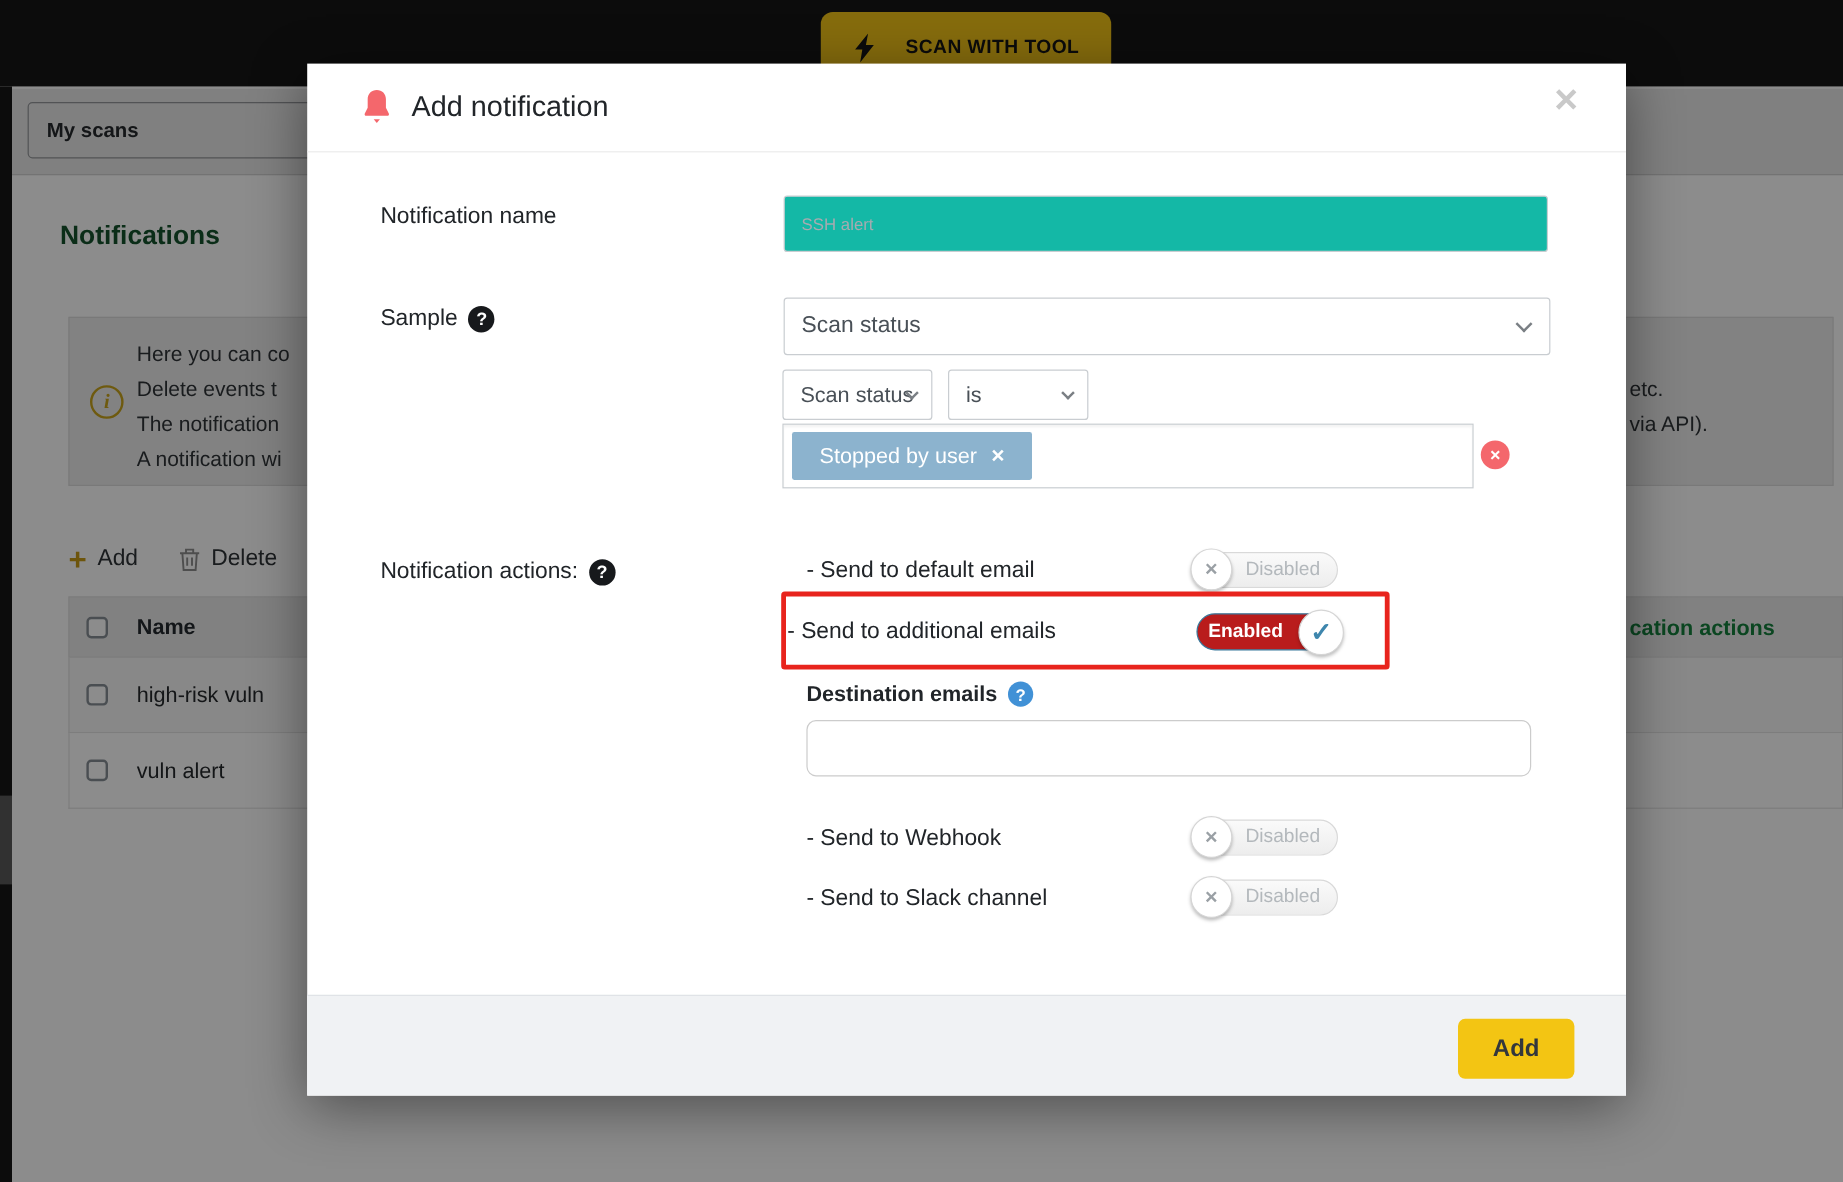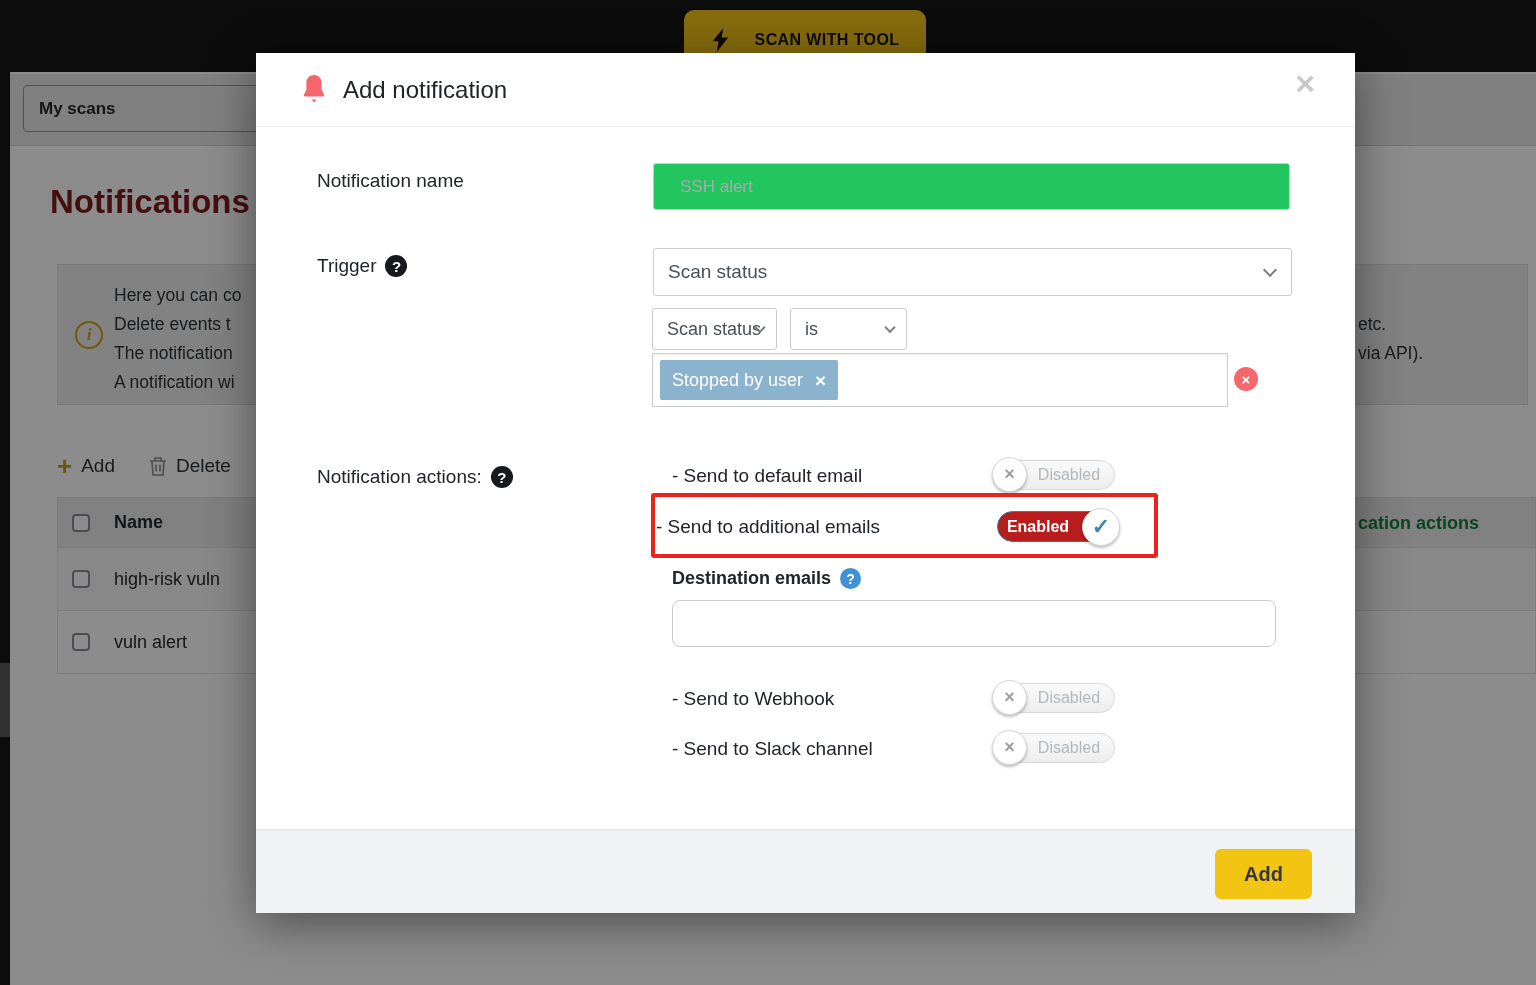--- a/index.html
+++ b/index.html
@@ -15,21 +15,21 @@
   .scan-btn span.lbl { font-size:16px; font-weight:800; letter-spacing:.4px; color:#141414; }
   .leftstrip { position:absolute; left:0; top:72px; width:10px; height:913px; background:#161616; z-index:1; }
   .lthumb { position:absolute; left:0; top:663px; width:10px; height:74px; background:#5a5a5a; z-index:2; }
 
   .tabbar { position:absolute; left:10px; top:74px; right:0; height:72px; background:#e9e9e9;
             border-bottom:1px solid #d2d2d2; z-index:1; }
   .tab { position:absolute; left:13px; top:11px; width:420px; height:47px; border:1px solid #95989b;
          border-radius:4px; display:flex; align-items:center; padding-left:15px; cursor:pointer; }
   .tab .tlbl { font-size:17px; font-weight:700; color:#26292c; }
 
-  .heading { position:absolute; left:50px; top:183px; font-size:33px; font-weight:800; color:#7f1d1d; z-index:1; }
+  .heading { position:absolute; left:50px; top:183px; font-size:22px; font-weight:800; color:#14532d; z-index:1; }
 
   .infobox { position:absolute; left:57px; top:264px; right:8px; height:141px; background:#ededed;
              border:1px solid #dcdcdc; z-index:1; }
   .info-i { position:absolute; left:17px; top:56px; width:28px; height:28px; border:2px solid #c9a41c;
             border-radius:50%; color:#c9a41c; font-family:"Liberation Serif", serif; font-style:italic;
             font-weight:700; font-size:17px; display:flex; align-items:center; justify-content:center; }
   .info-lines { position:absolute; left:56px; top:16px; font-size:17.5px; color:#2f3337; line-height:29px; white-space:nowrap; }
   .info-right { position:absolute; left:1300px; top:45px; font-size:17.5px; color:#2f3337; line-height:29px; }
 
   .bg-toolbar { position:absolute; left:57px; top:450px; height:32px; display:flex; gap:34px; z-index:1; }
@@ -56,35 +56,35 @@
   .m-title { position:absolute; left:87px; top:0; height:74px; display:flex; align-items:center;
              font-size:24px; font-weight:500; color:#212529; }
   .m-close { position:absolute; right:40px; top:13px; font-size:34px; font-weight:700; color:#c9c9c9;
              background:none; border:none; cursor:pointer; line-height:1; font-family:inherit; }
 
   .f-label { position:absolute; font-size:19px; color:#212529; display:flex; align-items:center; }
   .q { display:inline-flex; width:22px; height:22px; border-radius:50%; background:#17191c; color:#fff;
        font-size:15px; font-weight:700; align-items:center; justify-content:center; margin-left:9px; flex:none; }
   .q.blue { background:#4191d6; width:21px; height:21px; font-size:14px; }
 
-  .txt-input { position:absolute; border:1px solid #c9cdd1; border-radius:3px; padding:0 26px;
-               font-size:17px; color:#212529; font-family:inherit; background:#22c55e; }
+  .txt-input { position:absolute; border:1px solid #c9cdd1; border-radius:3px; padding:0 14px;
+               font-size:14px; color:#212529; font-family:inherit; background:#14b8a6; }
   .txt-input::placeholder { color:#a6abb0; }
 
   .sel { position:absolute; border:1px solid #c9cdd1; border-radius:3px; background:#fff; display:flex;
          align-items:center; padding:0 14px; font-size:19px; color:#495057; cursor:pointer; }
   .chev { position:absolute; right:16px; top:50%; width:10px; height:10px; border-right:2px solid #7a7f84;
           border-bottom:2px solid #7a7f84; transform:translateY(-70%) rotate(45deg); }
   .sel.small { font-size:18px; }
   .sel.small .chev { width:8px; height:8px; right:12px; }
 
   .chipbox { position:absolute; left:396px; top:300px; width:576px; height:54px; border:1px solid #c9cdd1;
              background:#fff; box-shadow:inset 0 2px 2px rgba(0,0,0,0.05); }
   .chip { position:absolute; left:7px; top:6px; height:40px; background:#8cb3ce; border-radius:2px;
-          color:#fff; font-size:18px; display:inline-flex; align-items:center; padding:0 12px; gap:12px; }
+          color:#fff; font-size:18px; display:inline-flex; align-items:center; padding:0 23px; gap:12px; }
   .chip .rm { font-size:19px; font-weight:700; cursor:pointer; line-height:1; }
   .red-x { position:absolute; left:978px; top:314px; width:24px; height:24px; border-radius:50%;
            background:#f4676c; color:#fff; font-size:15px; font-weight:700; display:flex; align-items:center;
            justify-content:center; cursor:pointer; line-height:1; }
 
   .toggle { position:absolute; width:122px; height:30px; border-radius:16px; cursor:pointer; }
   .toggle.off { background:linear-gradient(#fafafa,#ededed); border:1px solid #d9d9d9; }
   .toggle .knob { position:absolute; width:35px; height:35px; background:#fff; border:1px solid #d5d5d5;
                   border-radius:50%; box-shadow:0 2px 3px rgba(0,0,0,0.25); display:flex; align-items:center;
                   justify-content:center; }
@@ -191,21 +191,21 @@
         </svg>
       </span>
       <div class="m-title">Add notification</div>
       <button class="m-close">×</button>
     </div>
 
     <div class="f-label" style="left:61px; top:117px;">Notification name</div>
     <input class="txt-input" style="left: 397px; top: 110px; width: 637px; height: 47px;" value="" placeholder="SSH alert">
 
     <div class="f-label" style="left:61px; top:202px;">
-      <span>Trigger</span>
+      <span>Sample</span>
       <span class="q">?</span>
     </div>
     <div class="sel" style="left:397px; top:195px; width:639px; height:48px;">
       <span>Scan status</span>
       <span class="chev"></span>
     </div>
 
     <div class="sel small" style="left:396px; top:255px; width:125px; height:42px;">
       <span>Scan status</span>
       <span class="chev"></span>

